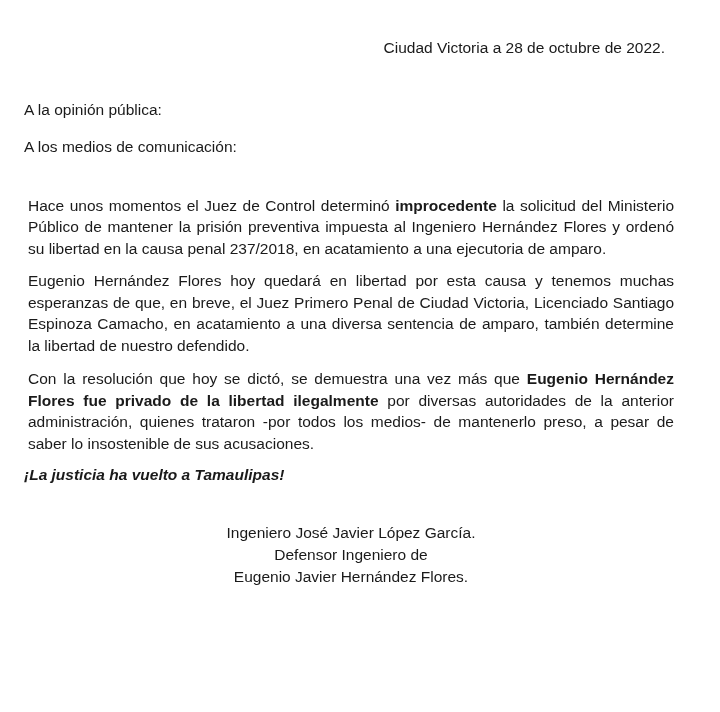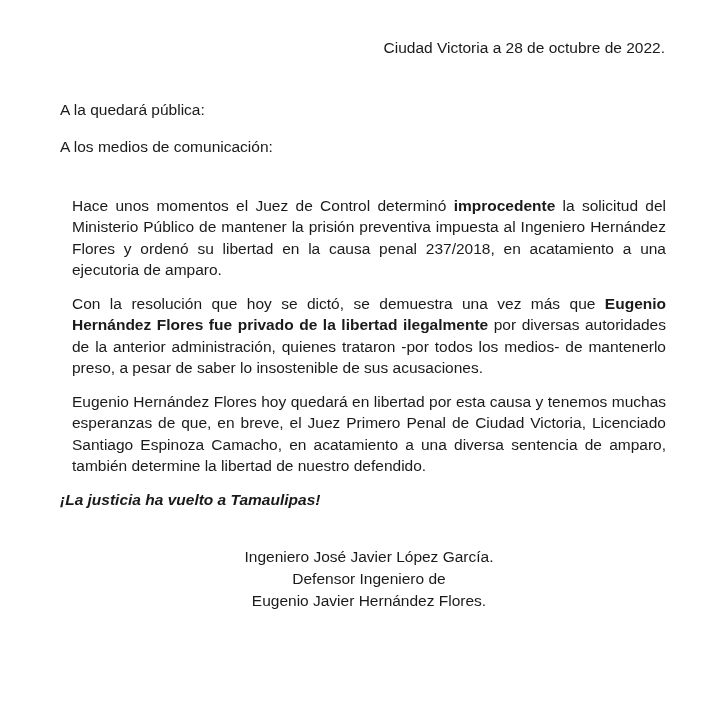--- a/index.html
+++ b/index.html
@@ -9,37 +9,37 @@
   }
   body {
     width: 720px;
     height: 712px;
     overflow: hidden;
   }
   .page {
     box-sizing: border-box;
     width: 720px;
     height: 588px;
-    padding: 37px 42px 0 60px;
+    padding: 37px 42px 0 24px;
     background: #ffffff;
     color: #1a1a1a;
     font-family: "Liberation Sans", sans-serif;
     font-size: 15.5px;
     line-height: 21.5px;
   }
   .date-line {
     text-align: right;
     padding-right: 13px;
     white-space: nowrap;
   }
   .salutation { margin: 0; }
   .sal-1 { margin-top: 40px; }
   .sal-2 { margin-top: 16px; }
   .par {
-    margin: 12px;
+    margin: 4px;
     text-align: justify;
   }
   .p1 { margin-top: 37px; }
   .p2 { margin-top: 12px; }
   .p3 { margin-top: 11px; }
   .par strong, .slogan { font-weight: bold; }
   .slogan {
     margin: 10px 0 0 0;
     font-style: italic;
   }
@@ -50,29 +50,29 @@
   }
   .signature-block div { white-space: nowrap; }
 </style>
 </head>
 <body>
 
 <div class="page">
 
   <div class="date-line">Ciudad Victoria a 28 de octubre de 2022.</div>
 
-  <div class="salutation sal-1">A la quedará pública:</div>
+  <div class="salutation sal-1">A la opinión pública:</div>
 
   <div class="salutation sal-2">A los medios de comunicación:</div>
 
   <p class="par p1"><span>Hace unos momentos el Juez de Control determinó </span><strong>improcedente</strong><span> la solicitud del Ministerio Público de mantener la prisión preventiva impuesta al Ingeniero Hernández Flores y ordenó su libertad en la causa penal 237/2018, en acatamiento a una ejecutoria de amparo.</span></p>
 
+  <p class="par p3"><span>Eugenio Hernández Flores hoy quedará en libertad por esta causa y tenemos muchas esperanzas de que, en breve, el Juez Primero Penal de Ciudad Victoria, Licenciado Santiago Espinoza Camacho, en acatamiento a una diversa sentencia de amparo, también determine la libertad de nuestro defendido.</span></p>
+
   <p class="par p2"><span>Con la resolución que hoy se dictó, se demuestra una vez más que </span><strong>Eugenio Hernández Flores fue privado de la libertad ilegalmente</strong><span> por diversas autoridades de la anterior administración, quienes trataron -por todos los medios- de mantenerlo preso, a pesar de saber lo insostenible de sus acusaciones.</span></p>
-
-  <p class="par p3"><span>Eugenio Hernández Flores hoy quedará en libertad por esta causa y tenemos muchas esperanzas de que, en breve, el Juez Primero Penal de Ciudad Victoria, Licenciado Santiago Espinoza Camacho, en acatamiento a una diversa sentencia de amparo, también determine la libertad de nuestro defendido.</span></p>
 
   <p class="slogan">¡La justicia ha vuelto a Tamaulipas!</p>
 
   <div class="signature-block">
     <div>Ingeniero José Javier López García.</div>
     <div>Defensor Ingeniero de</div>
     <div>Eugenio Javier Hernández Flores.</div>
   </div>
 
 </div>

